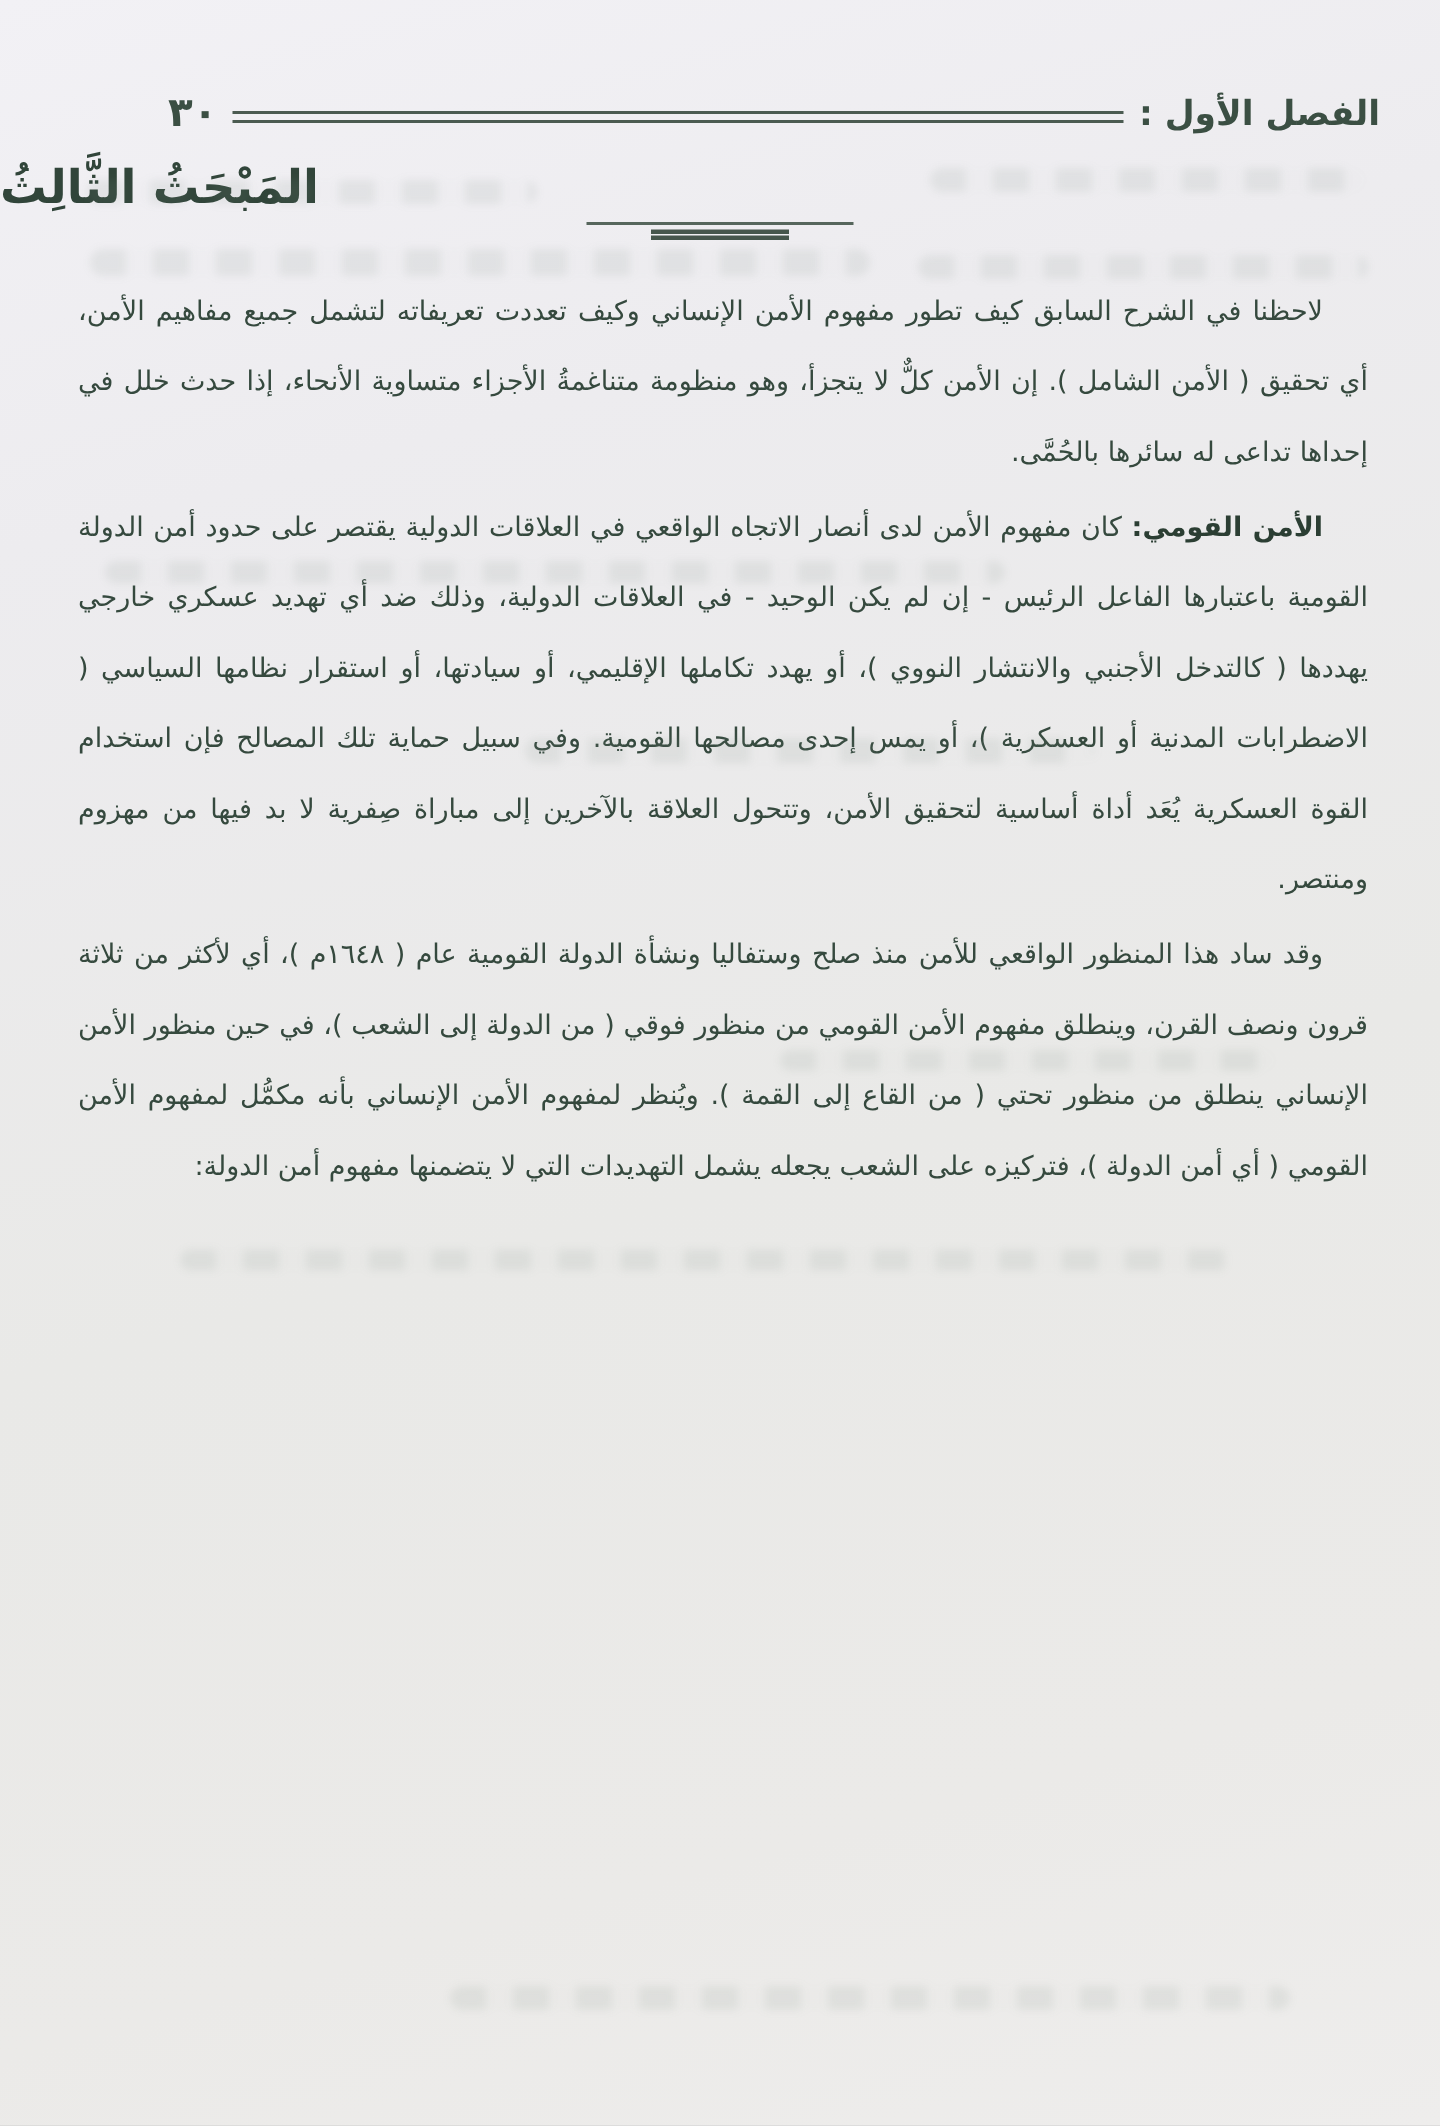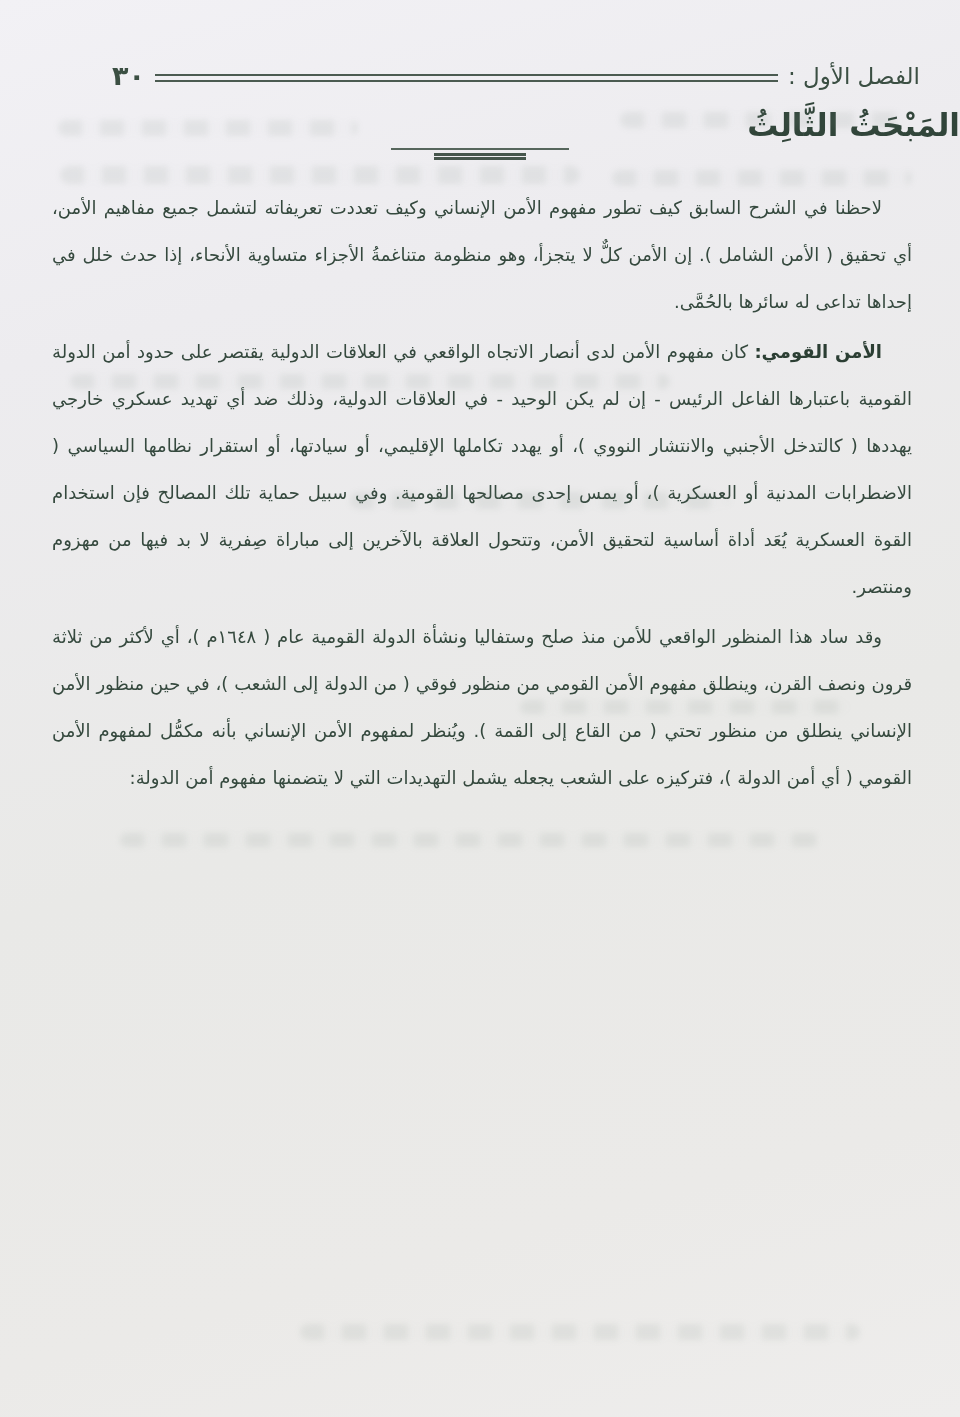--- a/index.html
+++ b/index.html
@@ -47,25 +47,25 @@
   }
   .header-rule {
     flex: 1 1 auto;
     height: 4px;
     border-top: 2px solid #4b5b51;
     border-bottom: 2px solid #4b5b51;
     margin-top: 4px;
   }
   .chapter-label {
     font-size: 23px;
-    font-weight: 400;
+    font-weight: 700;
     color: #3b4f43;
     white-space: nowrap;
   }
-  .section-heading { text-align: right; margin-top: 16px; }
+  .section-heading { text-align: left; margin-top: 16px; }
   .kicker {
     font-size: 31px;
     font-weight: 700;
     color: #31453a;
     letter-spacing: 0.5px;
   }
   .ornament { margin-top: 5px; }
   .orn-thin {
     width: 178px; height: 2px;
     margin: 0 auto;

